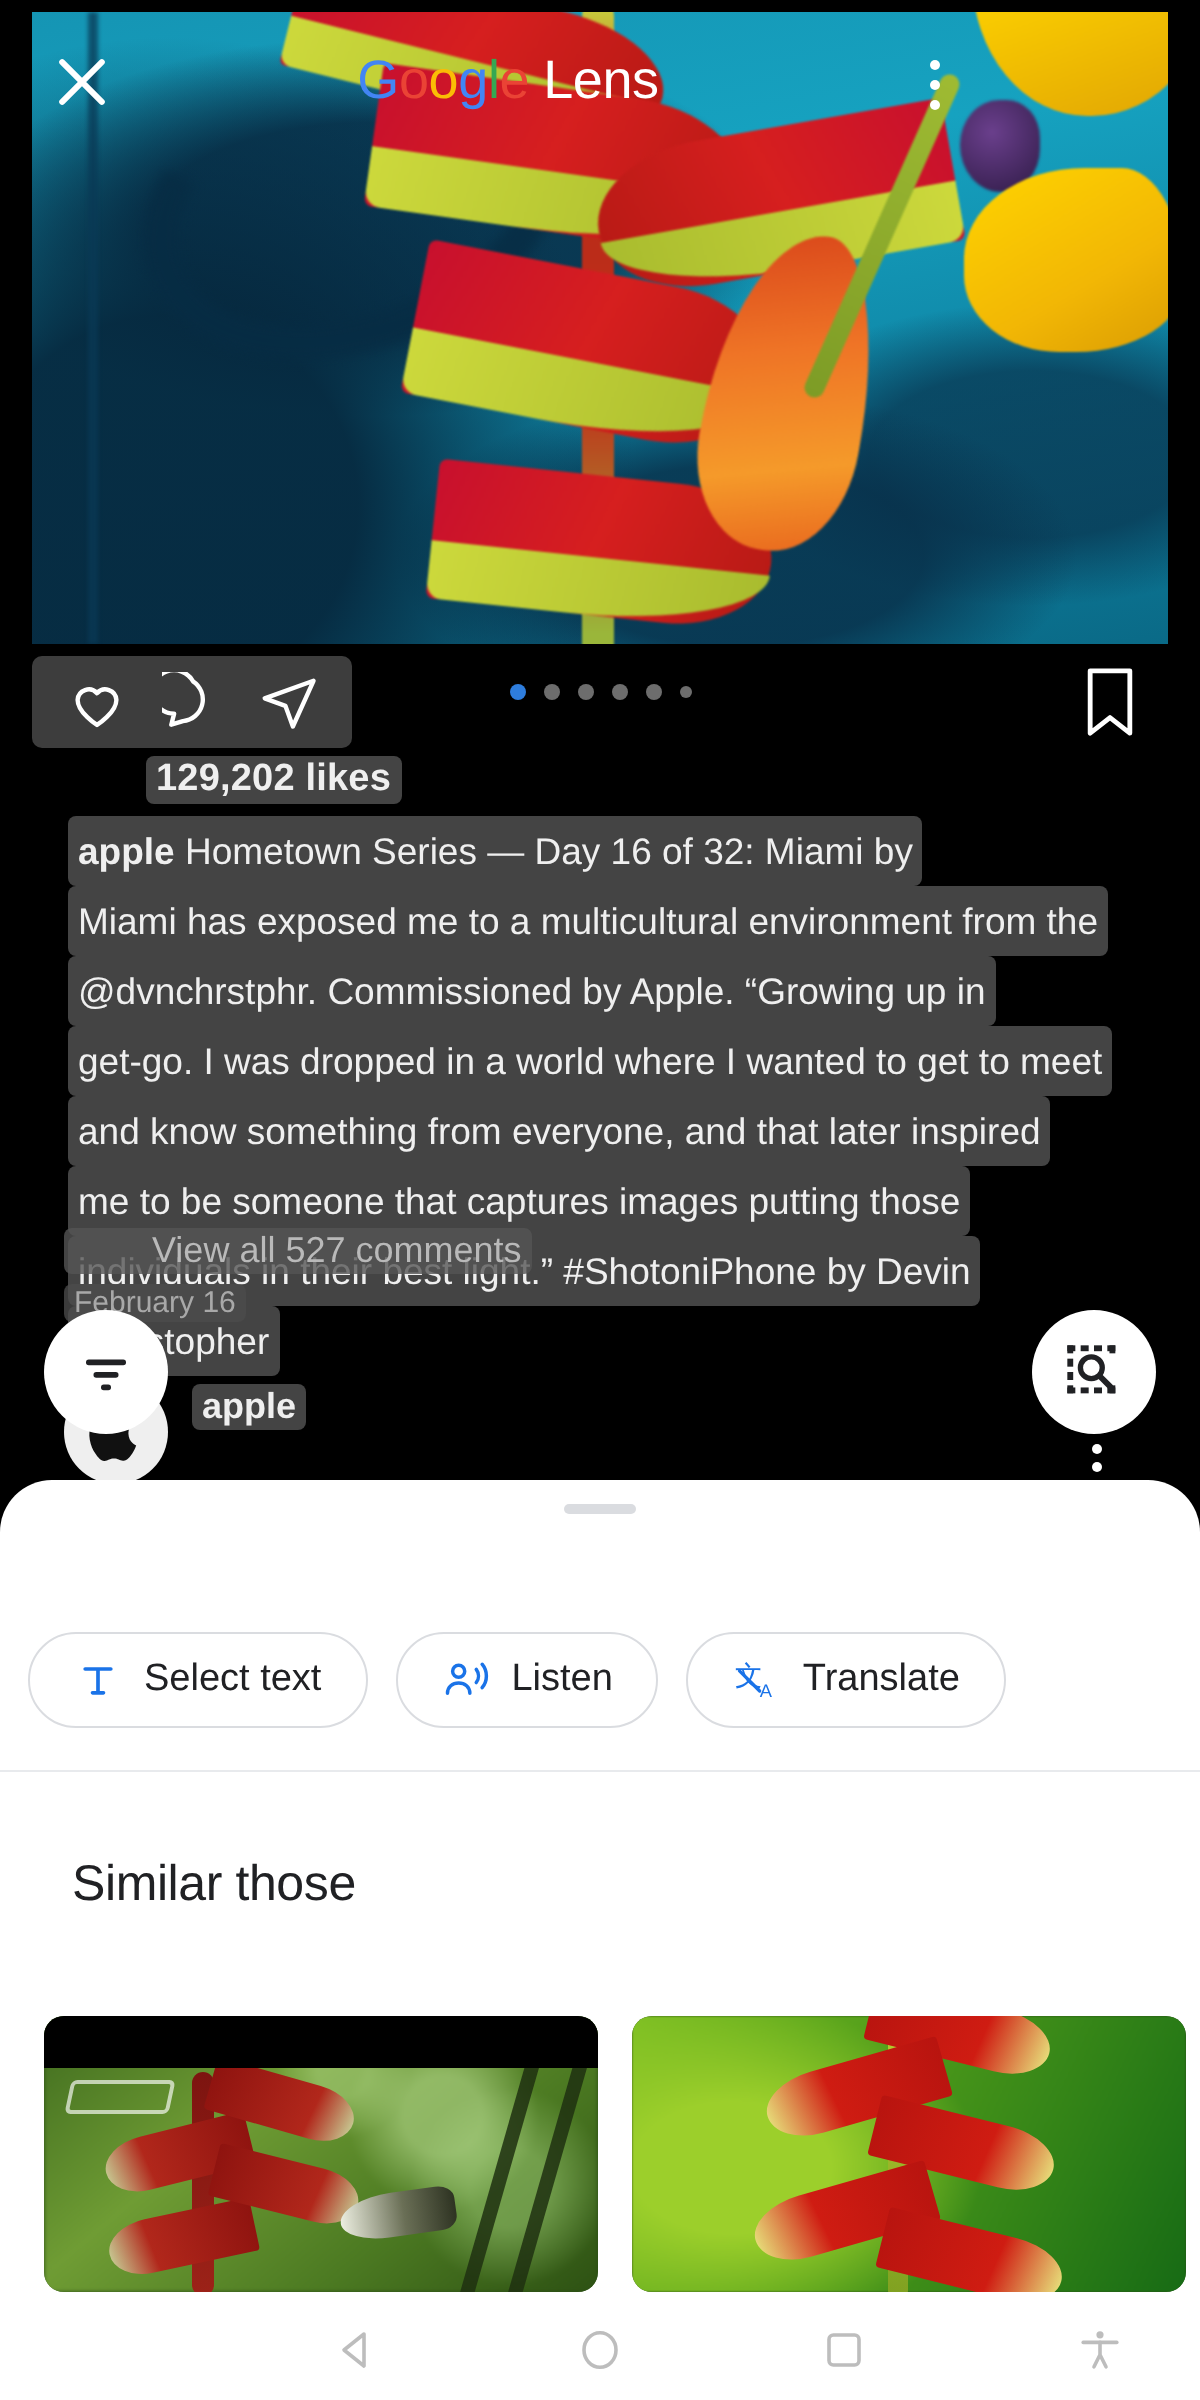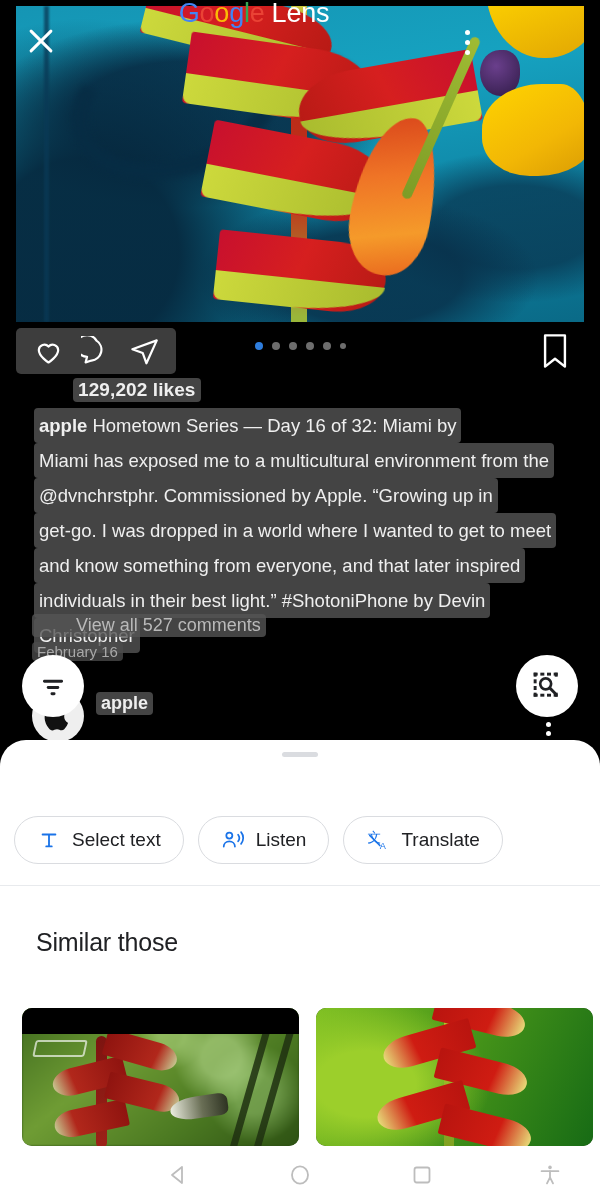--- a/index.html
+++ b/index.html
@@ -21,20 +21,21 @@
   }
 
   
   #lens-header {
     position: absolute;
     top: 0; left: 0;
     width: 508px;
     height: 80px;
     z-index: 40;
     display: flex;
+    align-items: center;
     justify-content: center;
   }
   #close-btn {
     position: absolute;
     left: 24px; top: 24px;
     width: 34px; height: 34px;
     cursor: pointer;
   }
   #close-btn svg { display: block; }
 
@@ -559,20 +560,21 @@
   <div id="likes">
     <span class="hl">129,202 likes</span>
   </div>
 
   <div id="caption">
     <div class="ln"><span class="hl"><span class="uname">apple</span> <span>Hometown Series — Day 16 of 32: Miami by</span></span></div>
     <div class="ln"><span class="hl">Miami has exposed me to a multicultural environment from the</span></div>
     <div class="ln"><span class="hl">@dvnchrstphr. Commissioned by Apple. “Growing up in</span></div>
     <div class="ln"><span class="hl">get-go. I was dropped in a world where I wanted to get to meet</span></div>
     <div class="ln"><span class="hl">and know something from everyone, and that later inspired</span></div>
+    <div class="ln"><span class="hl">me to be someone that captures images putting those</span></div>
     <div class="ln"><span class="hl">individuals in their best light.” #ShotoniPhone by Devin</span></div>
     <div class="ln"><span class="hl">Christopher</span></div>
   </div>
 
   <div id="view-comments">
     <span class="hl">View all 527 comments</span>
   </div>
 
   <div id="post-date">
     <span class="hl">February 16</span>

